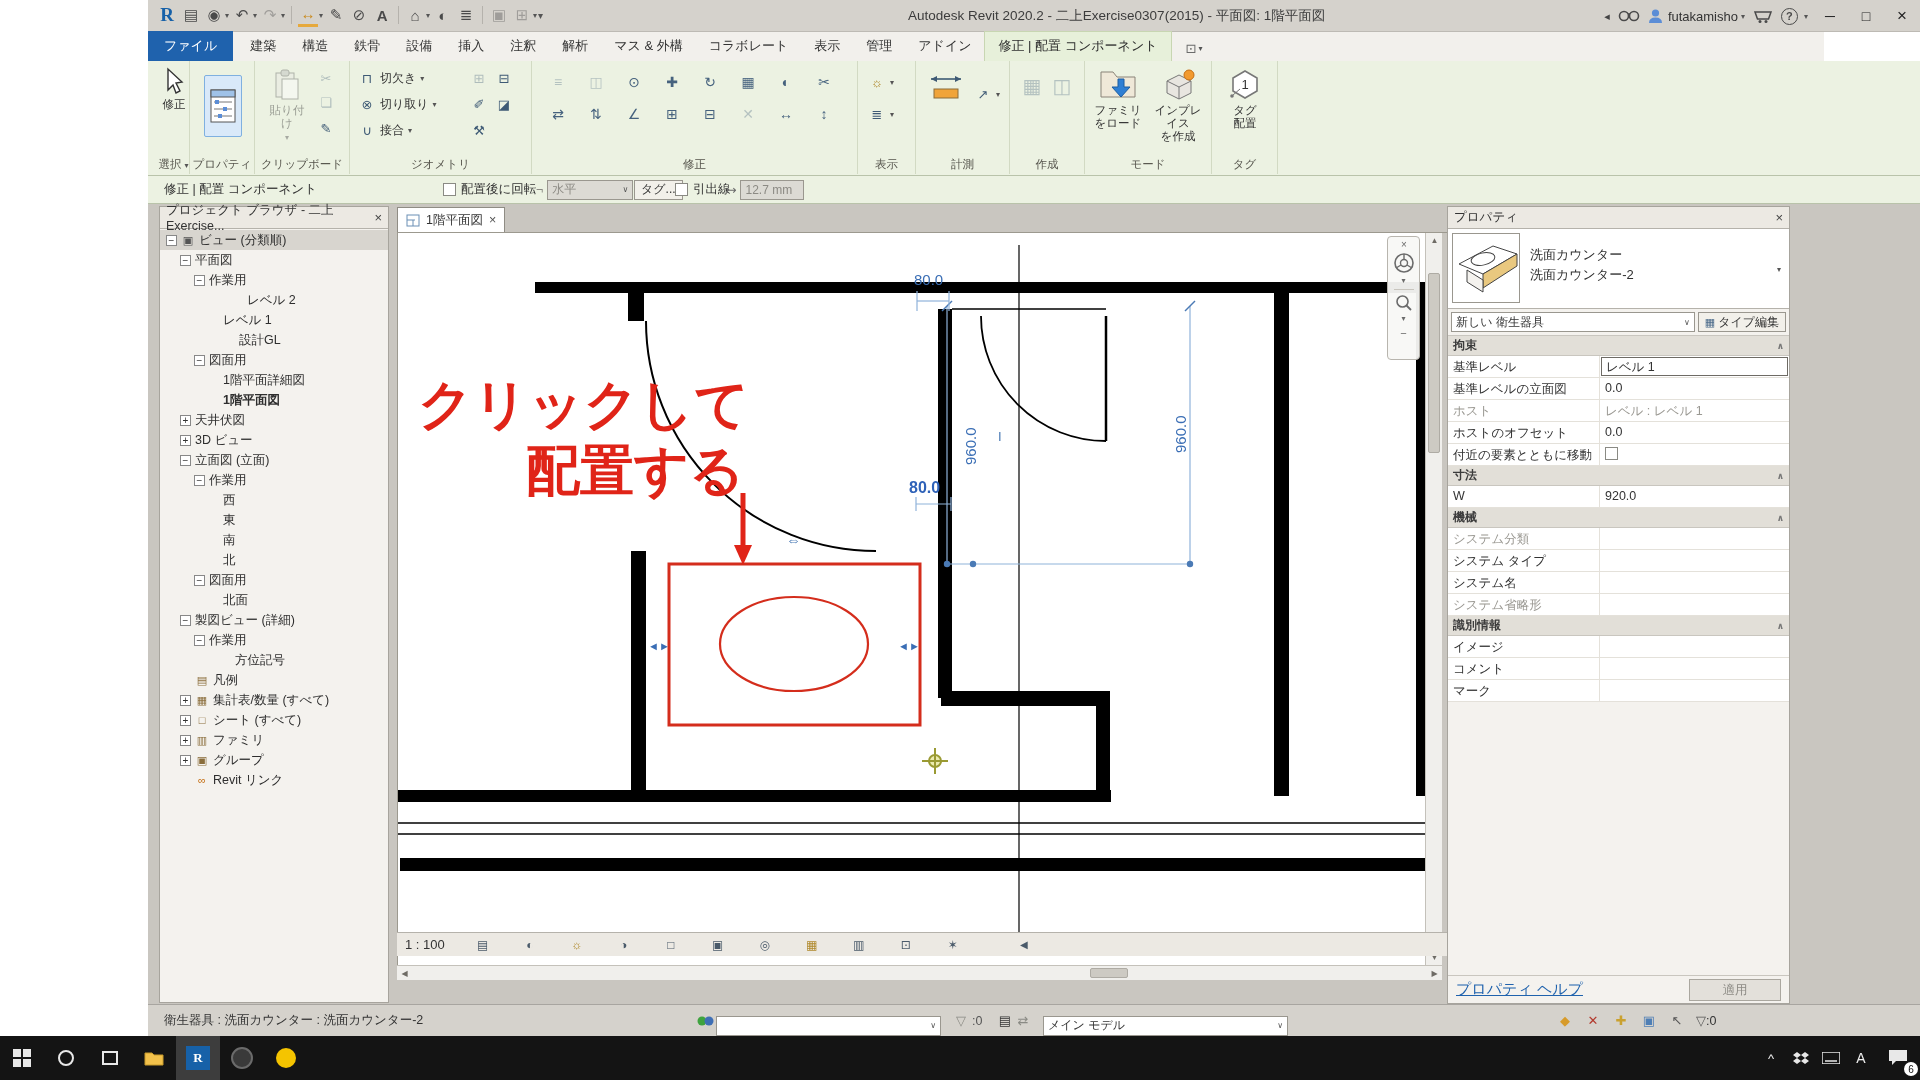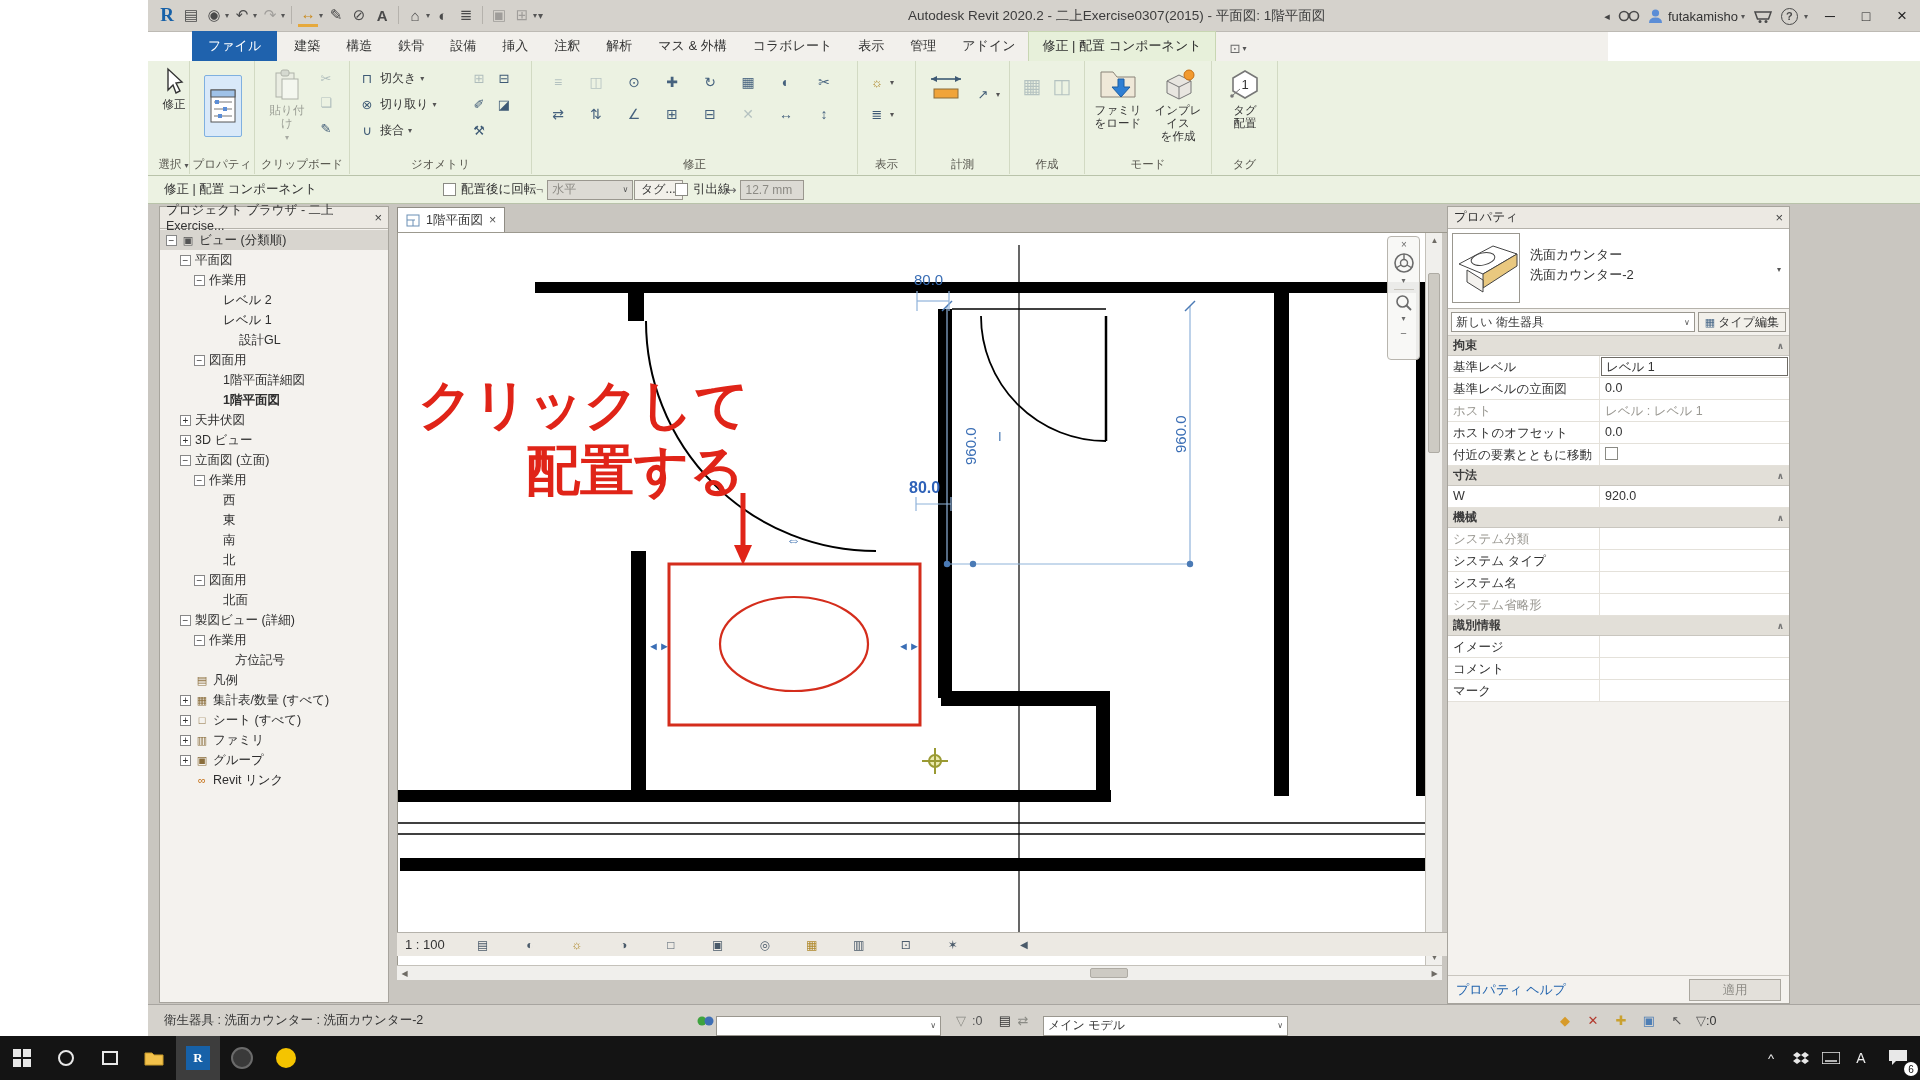--- a/index.html
+++ b/index.html
@@ -16,21 +16,21 @@
   .qicon.dis { opacity:.38; }
   .qcaret { font-size:8px; color:#555; margin-left:-2px; }
   .qsep { width:1px; height:18px; background:#b5b2ac; margin:0 3px; }
   .rlogo { width:22px; height:22px; font-weight:bold; font-size:19px; color:#1761a8; display:flex; align-items:center; justify-content:center; font-family:"Liberation Serif","DejaVu Serif",serif;}
   .win-title { position:absolute; left:760px; top:0; width:620px; height:32px; line-height:32px; text-align:left; color:#3c3c3c; font-size:13.5px; white-space:nowrap;}
   .tb-right { position:absolute; right:4px; top:0; height:32px; display:flex; align-items:center; gap:8px; }
   .tb-user { display:flex; align-items:center; gap:5px; font-size:13px; color:#333; }
   .winbtn { width:28px; height:26px; display:inline-flex; align-items:center; justify-content:center; font-size:14px; color:#222; }
 
   
-  .tabrow { left:148px; top:32px; width:1416px; height:29px; background:#f2f0ec; display:flex; align-items:flex-end;margin-left:44px; }
+  .tabrow { left:148px; top:32px; width:1676px; height:29px; background:#f2f0ec; display:flex; align-items:flex-end; }
   .rtab { padding:5px 13px 6px; font-size:13px; color:#333; white-space:nowrap; }
   .rtab.file { background:#1f62ad; color:#fff; margin-right:4px; padding:6px 16px; }
   .rtab.ctx { background:#e7f0da; border:1px solid #c8d6b2; border-bottom:none; color:#2e2e2e; }
   .modsplit { margin-left:14px; display:flex; align-items:center; gap:2px; padding-bottom:5px; color:#555; font-size:12px;}
 
   
   .ribbon { left:148px; top:61px; width:1772px; height:115px; background:#ecf2e2; border-bottom:1px solid #b9c3aa; }
   .rpanel { position:absolute; top:0; height:113px; border-right:1px solid #d2dac3; }
   .plabel { position:absolute; bottom:2px; left:0; right:0; text-align:center; font-size:11.5px; color:#55544c; white-space:nowrap;}
   .bigbtn { position:absolute; display:flex; flex-direction:column; align-items:center; gap:3px; font-size:11.5px; color:#333; text-align:center;}
@@ -95,21 +95,21 @@
   .typesel .tname { position:absolute; left:82px; top:16px; font-size:13px; color:#2e2e2e; line-height:20px; }
   .comborow { height:27px; display:flex; align-items:center; gap:3px; padding:2px 3px; background:#f4f2ee; border-bottom:1px solid #c9c6bf; }
   .psec { height:20px; background:#e2dfd8; border-bottom:1px solid #c9c6bf; display:flex; align-items:center; padding:0 5px; font-size:12px; font-weight:bold; color:#3c3c3c;gap:44px; }
   .psec .col { margin-left:auto; color:#777; font-size:9px; }
   .prow { height:22px; display:flex; border-bottom:1px solid #e4e1da; background:#fff; font-size:12.5px; }
   .prow .pl { width:152px; padding:3px 5px; border-right:1px solid #e4e1da; white-space:nowrap; overflow:hidden; }
   .prow .pv { flex:1; padding:3px 5px; white-space:nowrap; }
   .prow .gray { color:#9a9892; }
   .pv-input { border:1px solid #6e6b65; margin:1px; padding:1px 4px; flex:1; font-size:12.5px; }
   .props-bottom { position:absolute; bottom:0; left:0; right:0; height:28px; background:#f4f2ee; border-top:1px solid #c9c6bf; display:flex; align-items:center; padding:0 8px; }
-  .link { color:#1f62ad; font-size:13px; }
+  .link { color:#1f62ad; text-decoration:underline; font-size:15px; }
   .apply { margin-left:auto; width:92px; height:22px; background:#e3e0da; border:1px solid #aaa79f; color:#8d8b85; text-align:center; line-height:20px; font-size:12.5px; }
 
   
   .statusbar { left:148px; top:1004px; width:1772px; height:32px; background:#d5d2cc; border-top:1px solid #a8a5a0; }
   .st-item { position:absolute; top:0; height:31px; display:flex; align-items:center; font-size:12.5px; color:#333; }
   .st-ic { width:18px; text-align:center; font-size:13px; }
 
   
   .taskbar { left:0; top:1036px; width:1920px; height:44px; background:#141414; display:flex; align-items:center; }
   .tk { width:44px; height:44px; display:flex; align-items:center; justify-content:center; position:relative; }
@@ -402,21 +402,21 @@
           <span>ビュー (分類順)</span>
         </div>
       <div class="trow" style="padding-left:20px">
           <span class="tog minus"></span>
           <span>平面図</span>
         </div>
       <div class="trow" style="padding-left:34px">
           <span class="tog minus"></span>
           <span>作業用</span>
         </div>
-      <div class="trow" style="padding-left:48px">
+      <div class="trow" style="padding-left:72px">
           <span class="tog none"></span>
           <span>レベル 2</span>
         </div>
       <div class="trow" style="padding-left:48px">
           <span class="tog none"></span>
           <span>レベル 1</span>
         </div>
       <div class="trow" style="padding-left:64px">
           <span class="tog none"></span>
           <span>設計GL</span>

